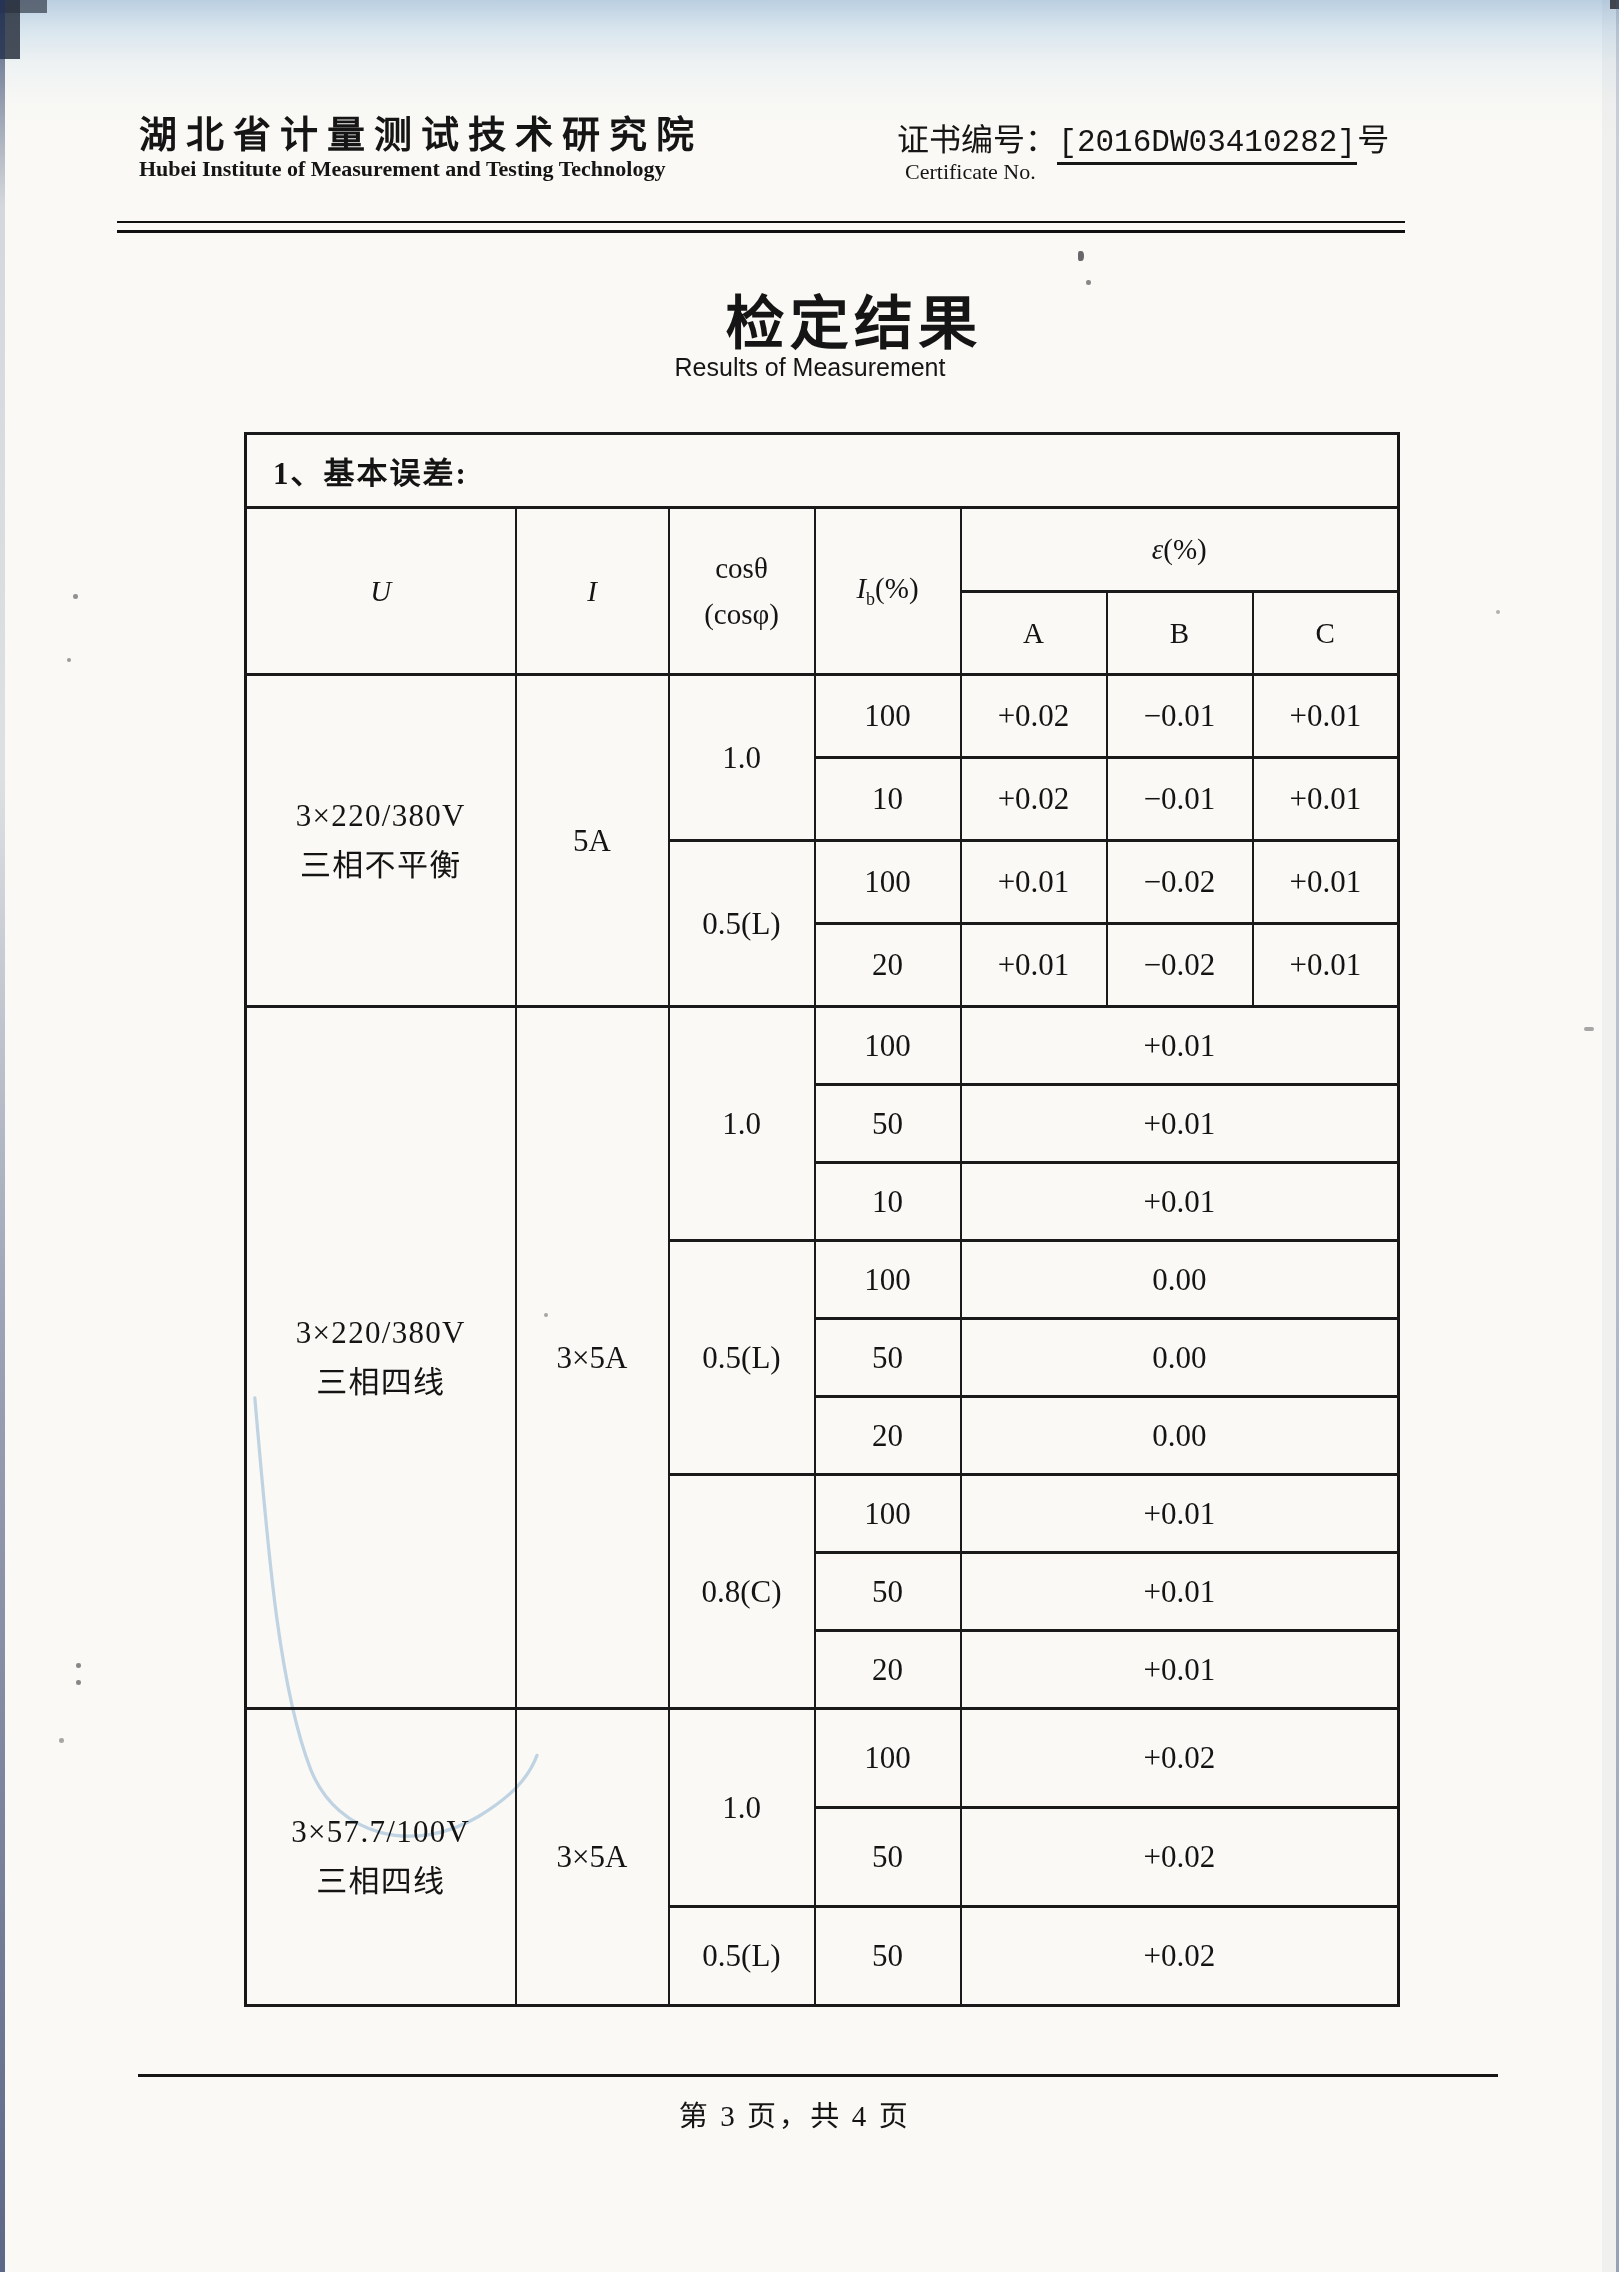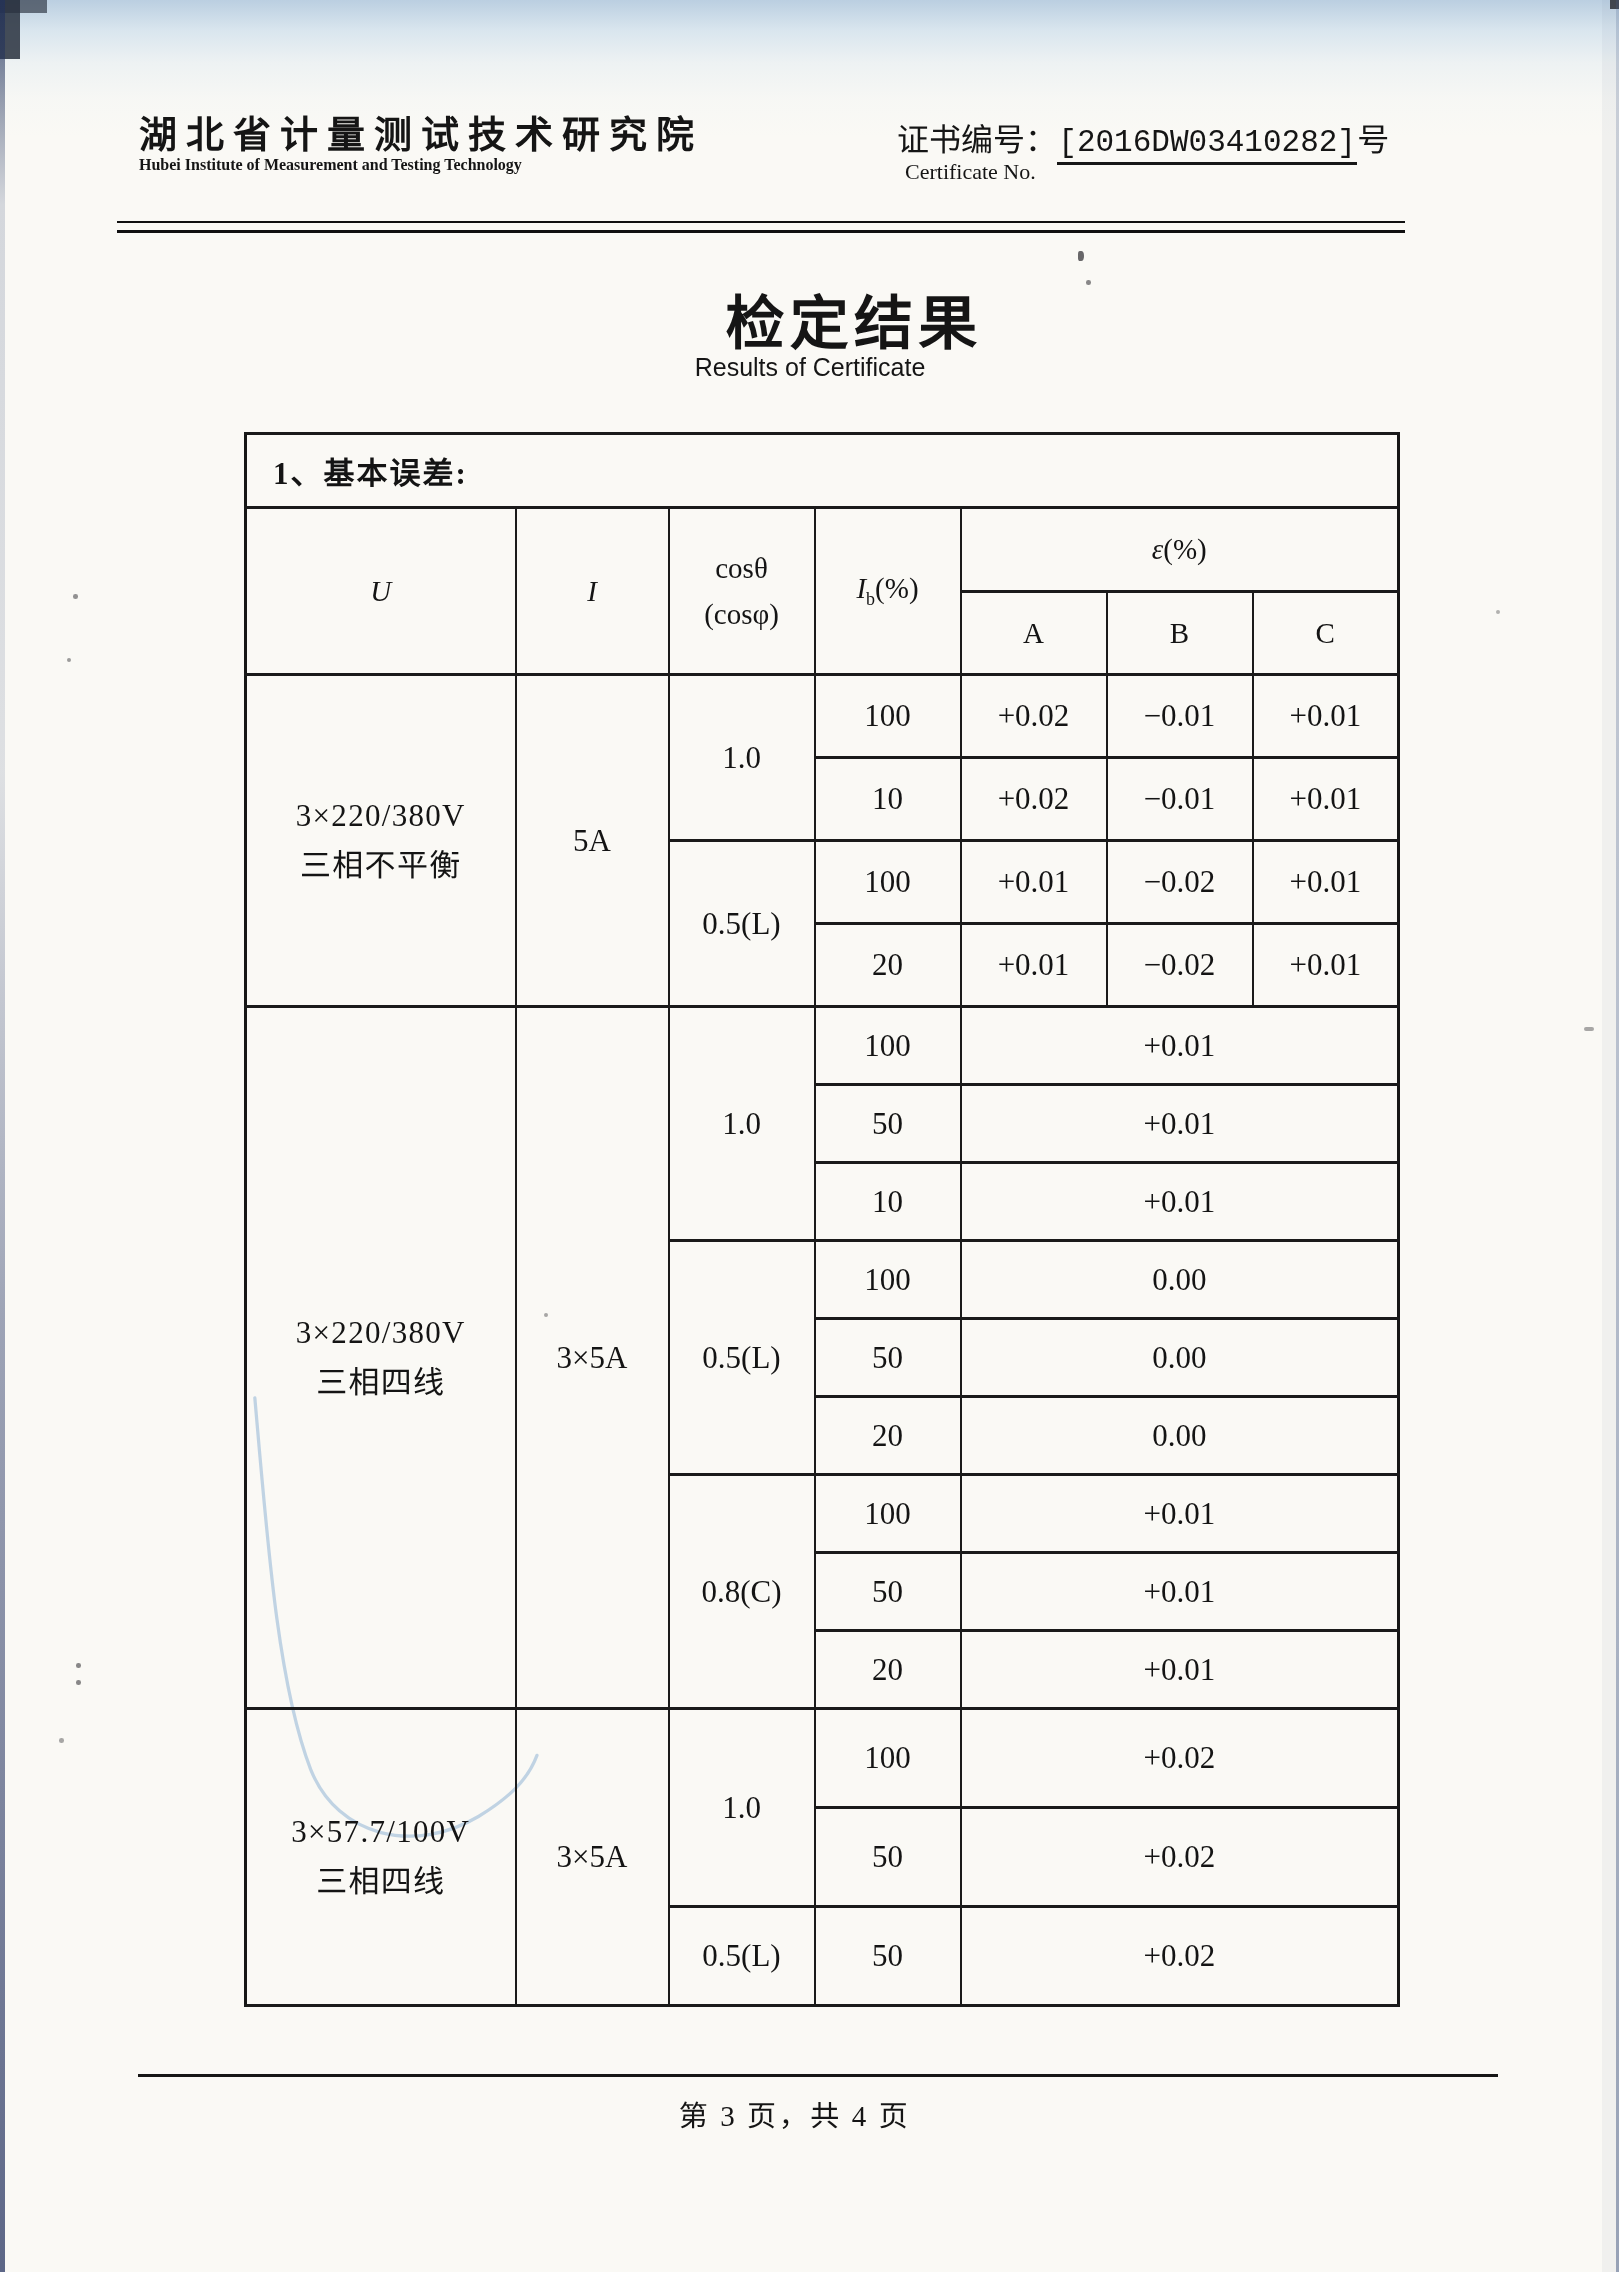--- a/index.html
+++ b/index.html
@@ -24,21 +24,21 @@
     background: linear-gradient(180deg, rgba(35,50,90,.75) 0%, rgba(60,80,120,.20) 9%,
       rgba(60,80,120,.15) 34%, rgba(45,60,105,.45) 58%, rgba(32,46,92,.72) 100%); }
   .edge-right { right:0; top:0; width:3.9px; height:2273px;
     background: linear-gradient(180deg, rgba(80,100,140,.28) 0%, rgba(90,110,150,.42) 50%, rgba(70,90,130,.55) 100%); }
   .edge-right-band { right:3.9px; top:0; width:14.3px; height:2273px; background: rgba(118,132,152,.07); }
   .speck { position:absolute; background:#2a2a2e; border-radius:50%; }
   .pen-arc { left:0; top:0; width:1620px; height:2273px; pointer-events:none; }
 
   
   .inst-cn { left:139px; top:104px; font-size:38px; font-weight:bold; letter-spacing:9px; white-space:nowrap; }
-  .inst-en { left:139px; top:156px; font-size:16px; font-weight:bold; white-space:nowrap; }
+  .inst-en { left:139px; top:156px; font-size:22px; font-weight:bold; white-space:nowrap; }
   .cert-line { left:897px; top:114px; font-size:32px; white-space:nowrap; }
   .cert-num { font-family:Liberation Mono, monospace; font-size:31px; letter-spacing:0;
     border-bottom:3.3px solid #171717; padding:0 1.3px 2px 1.3px; }
   .cert-suffix { font-size:32px; }
   .cert-en { left:905px; top:159px; font-size:22px; }
   .rule-double { left:117px; top:221px; width:1288px; height:6.5px;
     border-top:2.6px solid #101010; border-bottom:3.9px solid #101010; }
 
   
   .title-cn { left:0; top:276px; width:1620px; text-align:center;
@@ -95,21 +95,21 @@
 <div class="speck" style="left:544px;top:1313px;width:3.9px;height:3.9px;opacity:.4;"></div>
 <div class="speck" style="left:1496px;top:610px;width:3.9px;height:3.9px;opacity:.35;"></div>
 
 <div class="abs inst-cn">湖北省计量测试技术研究院</div>
 <div class="abs inst-en">Hubei Institute of Measurement and Testing Technology</div>
 <div class="abs cert-line"><span>证书编号：</span><span class="cert-num">[2016DW03410282]</span><span class="cert-suffix">号</span></div>
 <div class="abs cert-en">Certificate No.</div>
 <div class="abs rule-double"></div>
 
 <div class="abs title-cn">检定结果</div>
-<div class="abs title-en">Results of Certificate</div>
+<div class="abs title-en">Results of Measurement</div>
 
 <table class="vtable">
   <colgroup>
     <col style="width:270px">
       <col style="width:153px">
       <col style="width:146px">
     <col style="width:146px">
       <col style="width:146px">
       <col style="width:146px">
       <col style="width:146px">

